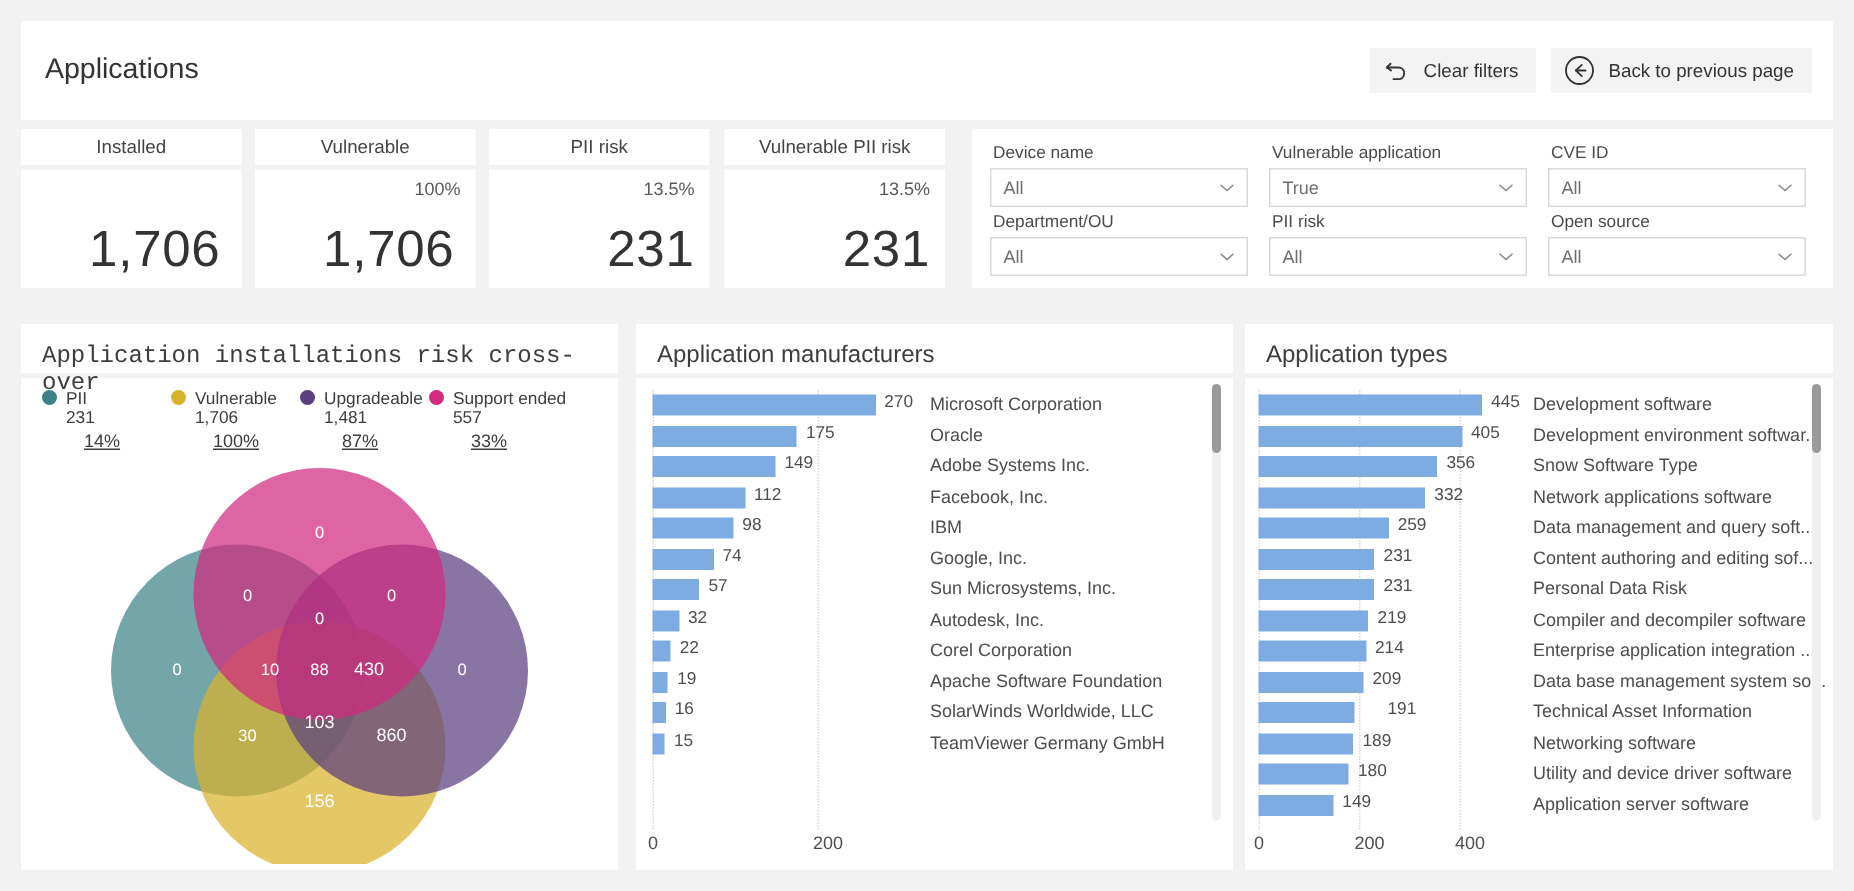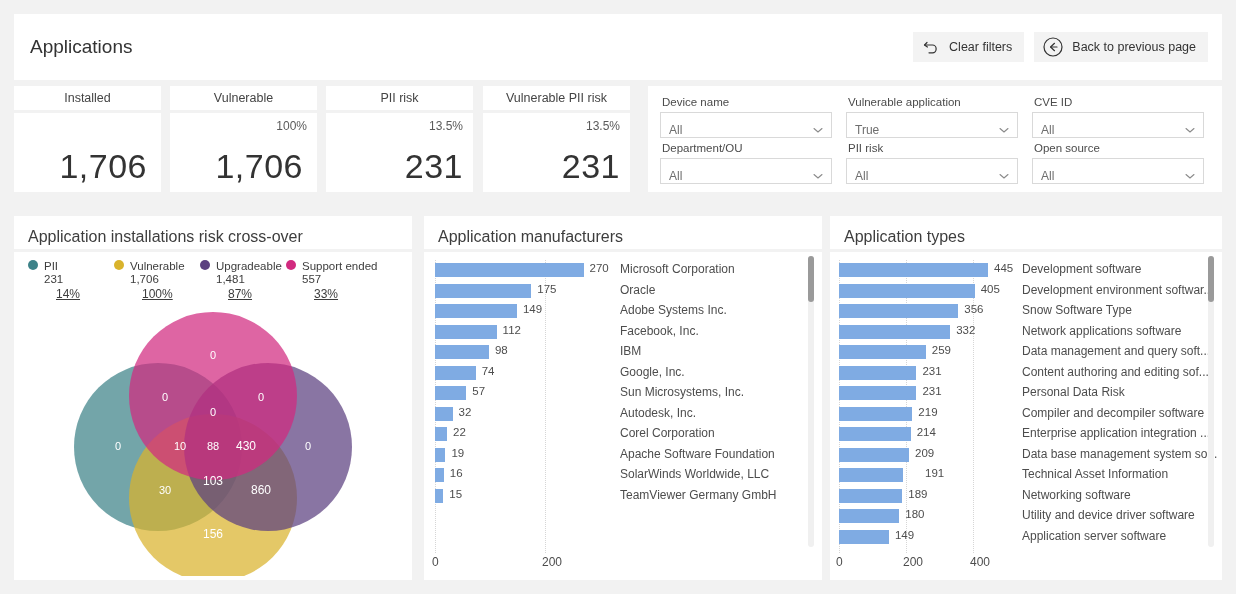--- a/index.html
+++ b/index.html
@@ -54,36 +54,36 @@
   
   .filters {
     position: absolute; left: 648px; top: 86px; width: 574px; height: 106px;
     background: #ffffff; padding: 6px 10px 0 12px;
   }
   .filter-row { display: flex; gap: 14px; }
   .filter { width: 172px; }
   .filter-label { font-size: 11.5px; color: #4b4b4b; margin: 4px 0 4px 2px; }
   .filter-ctl {
     height: 26px; border: 1px solid #d9d9d9; background: #fff;
-    display: flex; align-items: flex-end; padding: 0 6px 0 8px;
+    display: flex; align-items: center; padding: 0 6px 0 8px;
     font-size: 12px; color: #6e6e6e; position: relative; cursor: pointer;
   }
   .filter-ctl .val { flex: 1; }
   .chev { width: 14px; height: 14px; }
 
   
   .panel { position: absolute; background: #ffffff; }
   .panel-title {
     font-size: 16px; color: #3d3d3d; padding: 12px 0 0 14px; height: 36px;
     font-weight: 400;
   }
   #panel-venn { left: 14px; top: 216px; width: 398px; height: 364px; }
   #panel-man  { left: 424px; top: 216px; width: 398px; height: 364px; }
   #panel-type { left: 830px; top: 216px; width: 392px; height: 364px; }
-  #panel-venn .panel-title { border-bottom: 3px solid #f2f2f2; }
+  #panel-venn .panel-title { border-bottom: 3px solid #f2f2f2; font-family: Liberation Mono, monospace; }
   #panel-man  .panel-title { border-bottom: 3px solid #f2f2f2; }
   #panel-type .panel-title { border-bottom: 3px solid #f2f2f2; }
 
   
   .venn-legend {
     display: flex; padding: 8px 0 0 14px; gap: 0;
   }
   .lg-item { width: 86px; }
   .lg-top { display: flex; align-items: flex-start; gap: 6px; }
   .lg-dot { width: 10px; height: 10px; border-radius: 50%; flex: none; }

